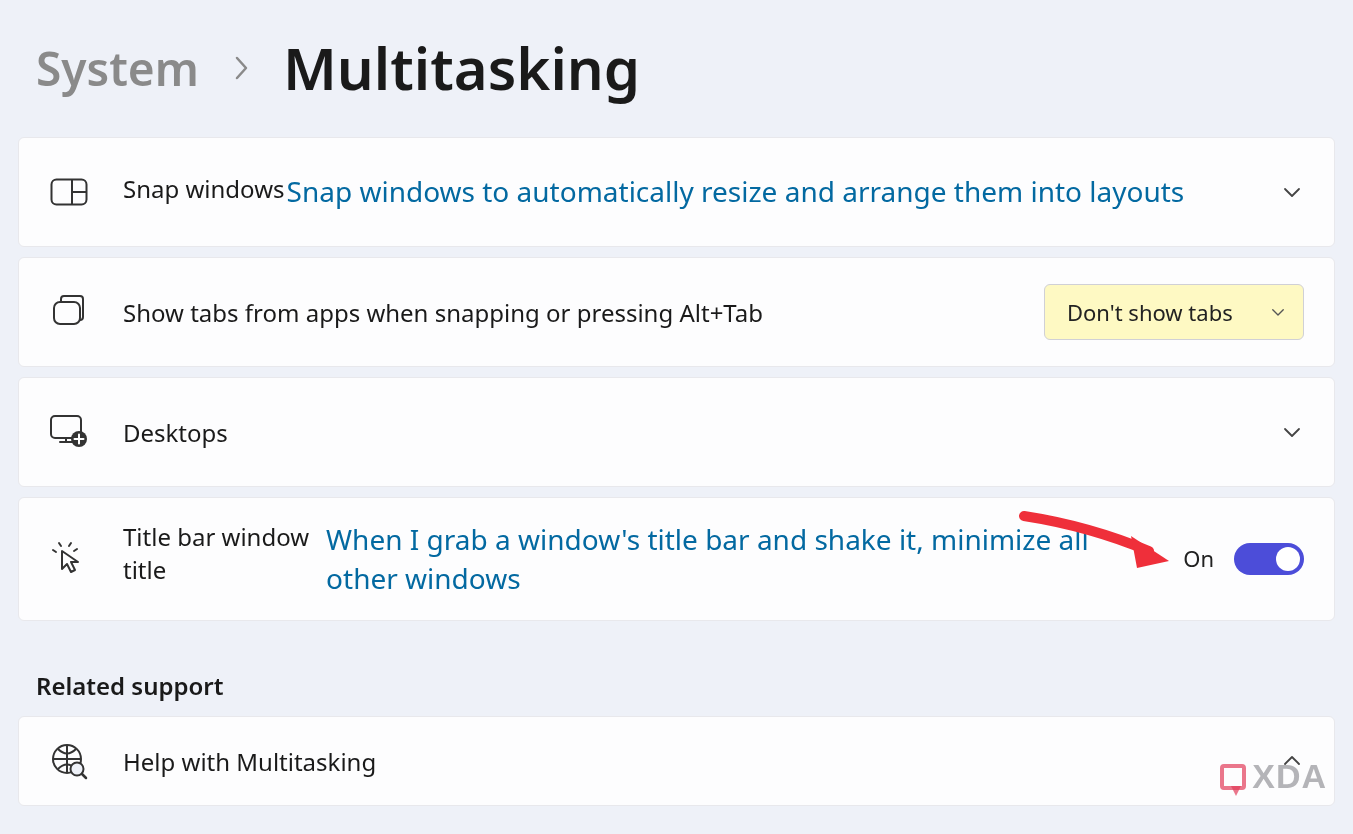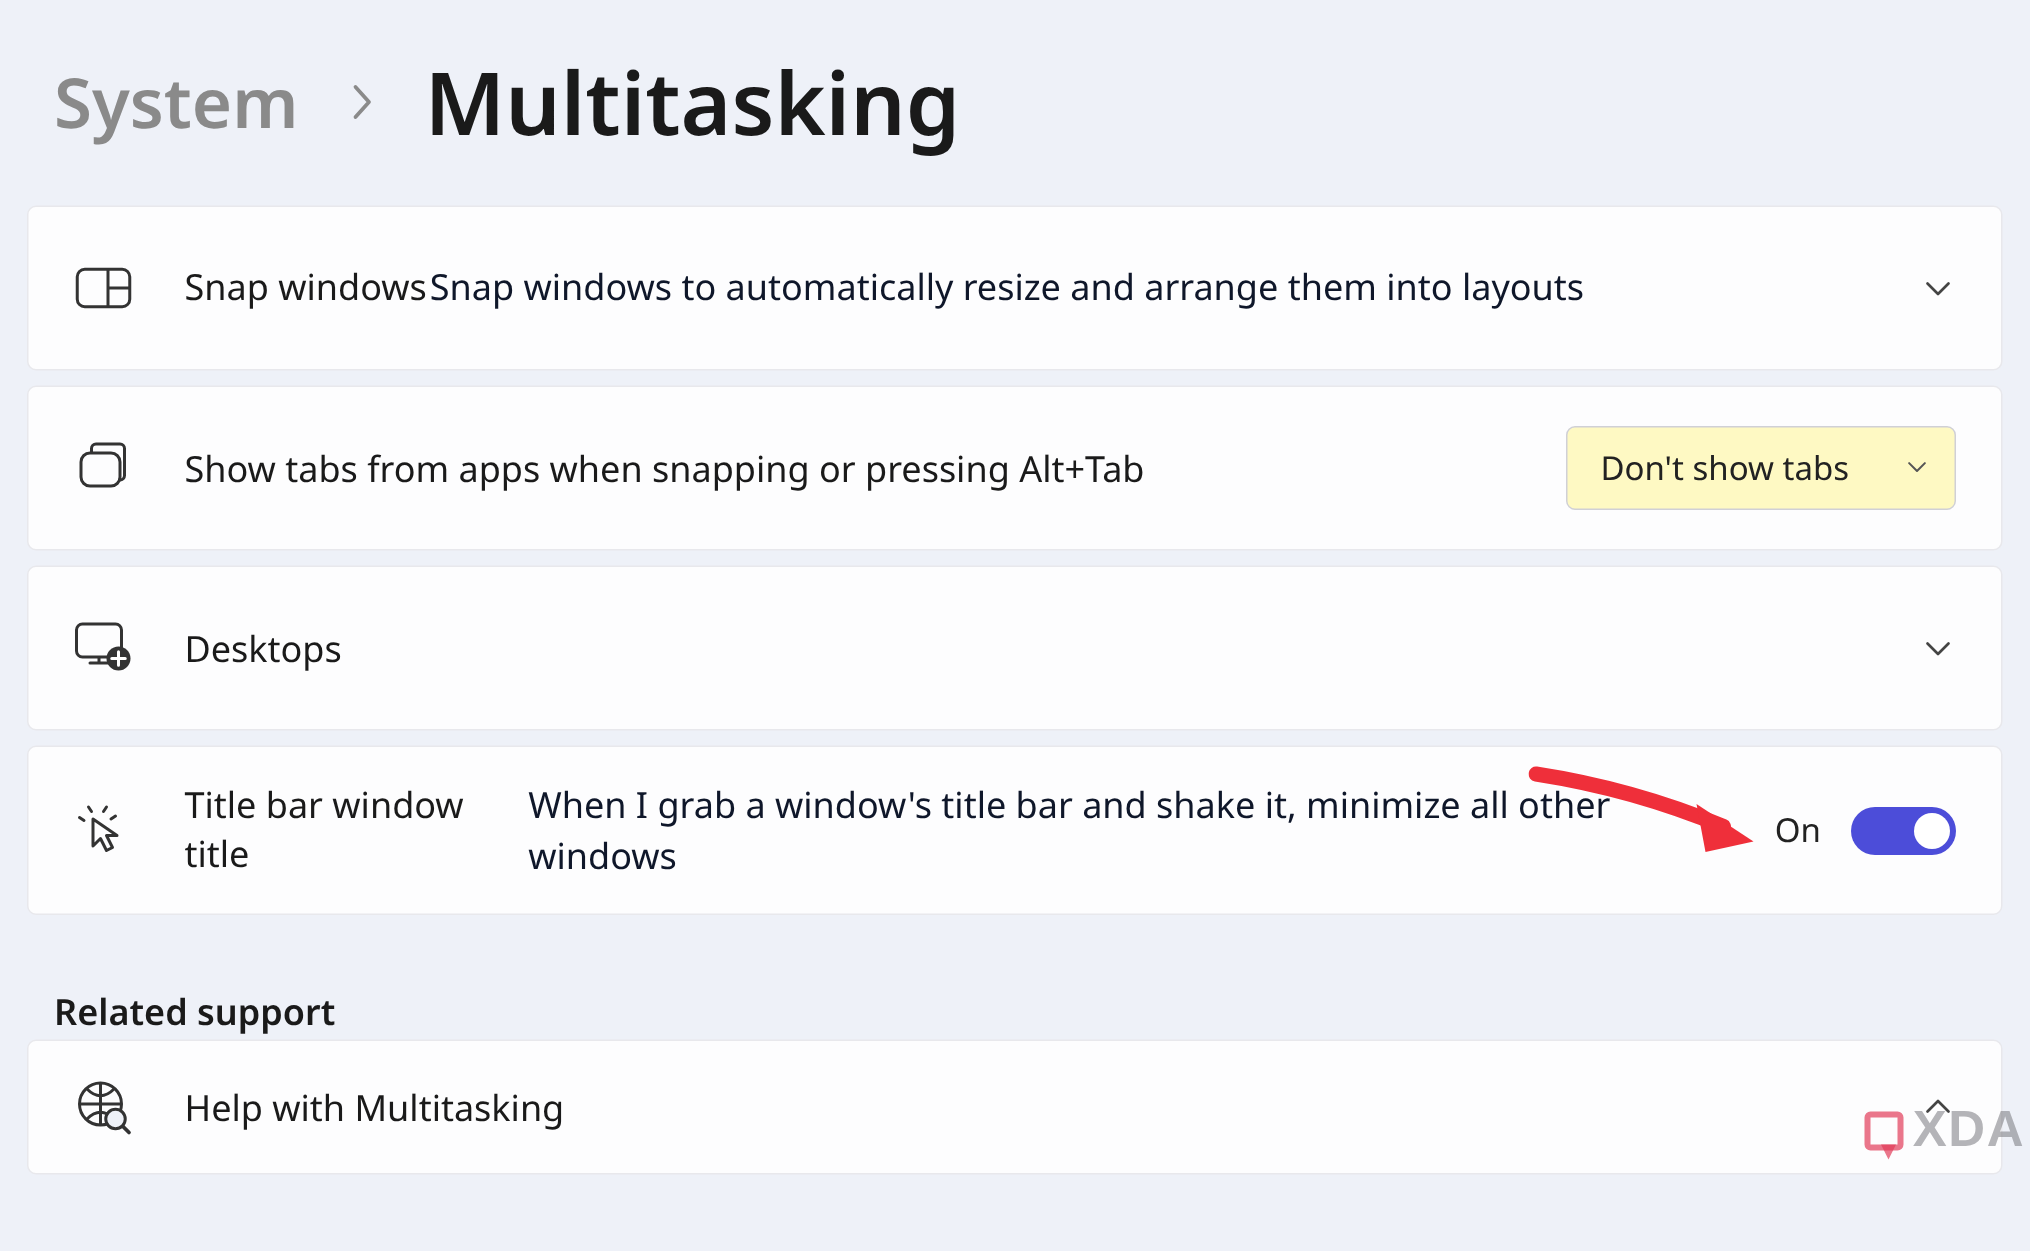--- a/index.html
+++ b/index.html
@@ -43,21 +43,21 @@
   }
   .card-icon {
     width: 40px;
     display:flex;
     align-items:center;
     justify-content:center;
     flex-shrink:0;
   }
   .card-body { flex:1; display:flex; flex-direction:row; gap:2px; }
   .card-title { font-size: 24px; color:#1a1a1a; }
-  .card-desc { font-size: 24px; color:#0f172a; line-height:1.4; }
+  .card-desc { font-size: 28px; color:#0369a1; line-height:1.4; }
   .card-right { display:flex; align-items:center; gap:20px; }
   .chevron { color:#4a4a4a; display:flex; }
   .dropdown {
     border:1px solid #d0d0d6;
     background:#fef9c3;
     border-radius:6px;
     padding: 12px 48px 12px 22px;
     font-size:22px;
     color:#222;
     position:relative;
@@ -70,32 +70,32 @@
   .toggle {
     width:70px; height:32px; background:#4c4dd9; border-radius:999px;
     position:relative; cursor:pointer;
   }
   .toggle-knob {
     position:absolute; right:4px; top:4px; width:24px; height:24px;
     border-radius:50%; background:#fff;
   }
   .section-heading {
     font-size:24px; font-weight:600; color:#1a1a1a;
-    padding: 48px 36px 2px 36px;
+    padding: 48px 36px 14px 36px;
   }
   
   .arrow-annot {
     position:absolute;
     pointer-events:none;
   }
   .page { position:relative; }
   
   .watermark {
     position:absolute;
-    right:3px;
+    right:26px;
     bottom:10px;
     display:flex;
     align-items:center;
     gap:6px;
     font-family: Arial, sans-serif;
     font-weight:800;
     font-size:34px;
     letter-spacing:1px;
     color: rgba(120,120,125,0.55);
     pointer-events:none;

